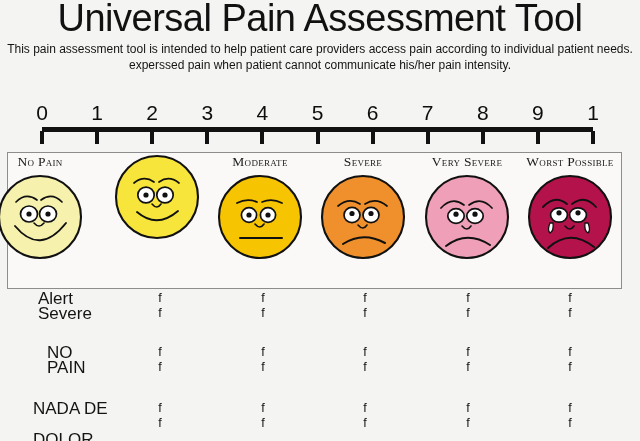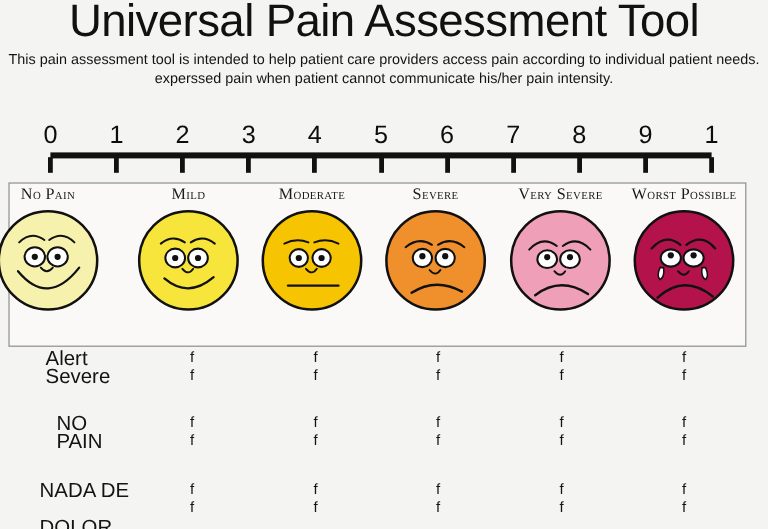--- a/index.html
+++ b/index.html
@@ -135,21 +135,20 @@
       <ellipse cx="33" cy="41" rx="8.5" ry="8" fill="#fff" stroke="#111" stroke-width="1.7"></ellipse>
       <ellipse cx="52" cy="41" rx="8.5" ry="8" fill="#fff" stroke="#111" stroke-width="1.7"></ellipse>
       <circle cx="33" cy="41" r="2.6" fill="#111"></circle>
       <circle cx="52" cy="41" r="2.6" fill="#111"></circle>
             <path d="M38 50 q5 6 10 0" fill="none" stroke="#111" stroke-width="1.6" stroke-linecap="round"></path>
             <path d="M19 53 Q44 83 70 50" fill="none" stroke="#111" stroke-width="1.9" stroke-linecap="round"></path>
   </svg>
         </div>
       </div>
       <div class="face-cell" style="left: 157px;">
-        <div class="face-label">Mild</div>
         <div>
           <svg class="face-svg" width="88" height="88" viewBox="0 0 88 88" xmlns="http://www.w3.org/2000/svg">
     <circle cx="44" cy="44" r="41" fill="#f7e53c" stroke="#111" stroke-width="2.1"></circle>
     <path d="M21 30 Q31 22 41 29" fill="none" stroke="#111" stroke-width="1.7" stroke-linecap="round"></path>
              <path d="M46 29 Q56 22 66 30" fill="none" stroke="#111" stroke-width="1.7" stroke-linecap="round"></path>
       <ellipse cx="33" cy="42" rx="8.2" ry="7.8" fill="#fff" stroke="#111" stroke-width="1.7"></ellipse>
       <ellipse cx="52" cy="42" rx="8.2" ry="7.8" fill="#fff" stroke="#111" stroke-width="1.7"></ellipse>
       <circle cx="33" cy="42" r="2.6" fill="#111"></circle>
       <circle cx="52" cy="42" r="2.6" fill="#111"></circle>
             <path d="M39 51 q5 6 9 0" fill="none" stroke="#111" stroke-width="1.6" stroke-linecap="round"></path>

